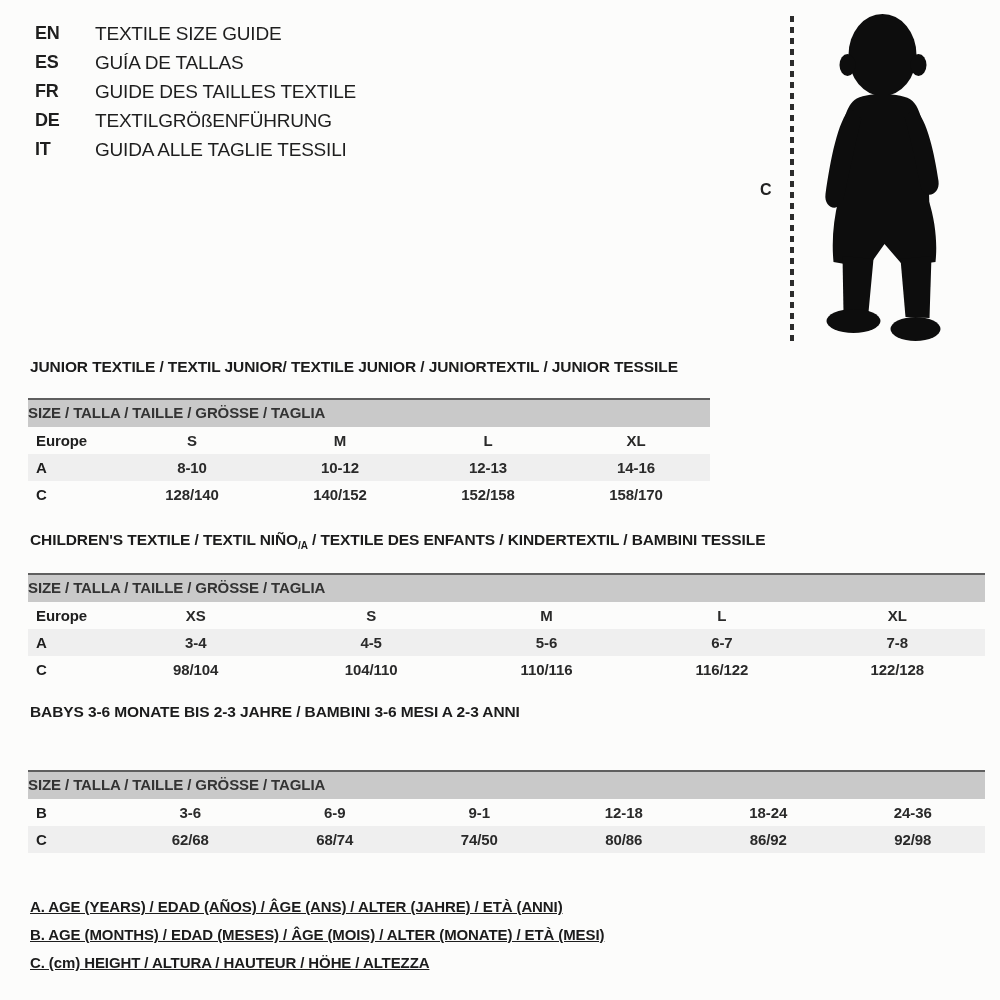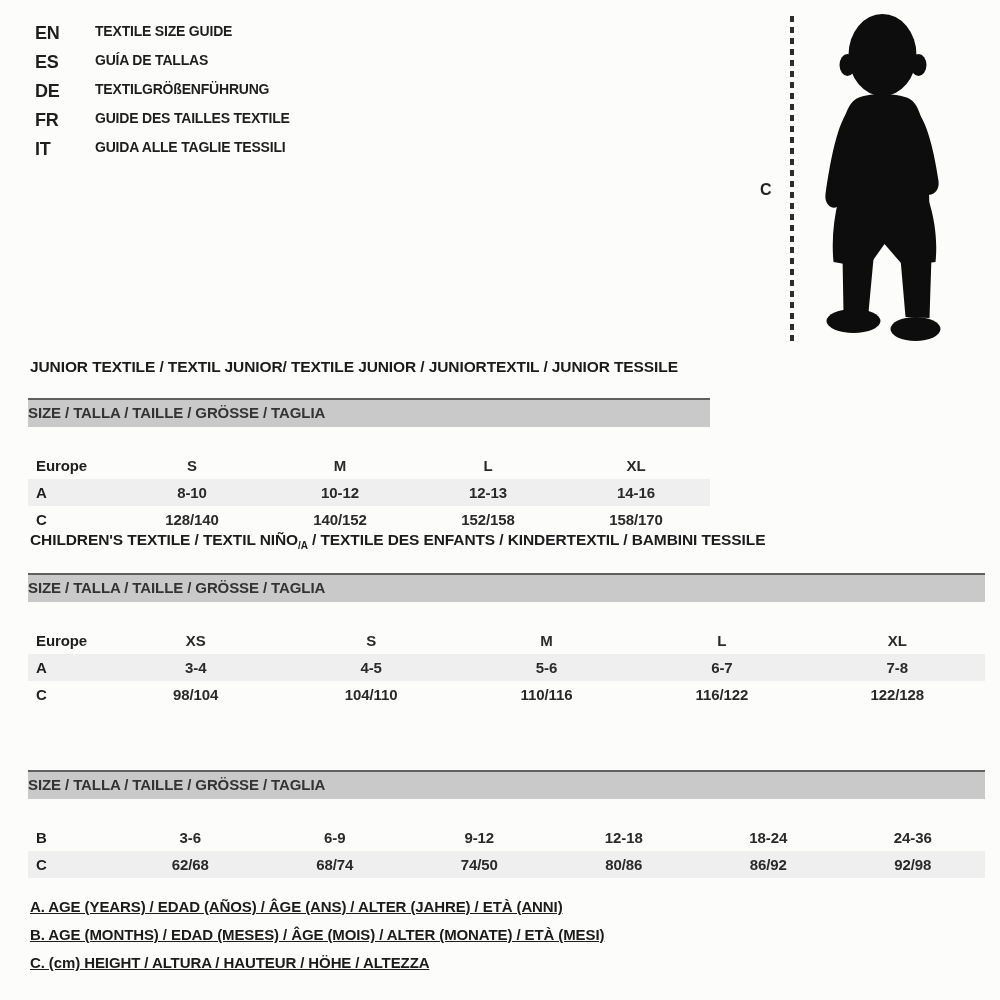--- a/index.html
+++ b/index.html
@@ -10,21 +10,21 @@
     font-family:"Liberation Sans", sans-serif;
     position:relative;
     overflow:hidden;
   }
   .page { position:relative; width:1000px; height:1000px; }
 
   
   .lang-block { position:absolute; top:23px; left:35px; }
   .lang-row { display:flex; height:29px; }
   .lang-code { width:60px; font-weight:bold; font-size:18px; letter-spacing:-0.2px; }
-  .lang-label { font-weight:bold; font-size:14px; letter-spacing:-0.2px; }
+  .lang-label { font-weight:normal; font-size:19px; letter-spacing:-0.2px; }
 
   
   .figure-block { position:absolute; left:748px; top:6px; width:230px; height:345px; }
   .height-line {
     position:absolute; left:42px; top:10px; width:4px; height:330px;
     background:repeating-linear-gradient(to bottom, #2c2c2c 0 6px, transparent 6px 11px);
   }
   .height-label {
     position:absolute; left:12px; top:175px;
     font-weight:bold; font-size:16px; color:#222;
@@ -45,21 +45,21 @@
   
   .tbl { position:absolute; left:28px; }
   .tbl-junior   { top:398px; width:682px; }
   .tbl-children { top:573px; width:957px; }
   .tbl-babies   { top:770px; width:957px; }
   .tbl-header {
     height:29px; background:#c9c9c9; border-top:2px solid #5f5f5f;
     font-weight:bold; font-size:15px; line-height:26px; 
     color:#333; letter-spacing:-0.1px;
   }
-  .tbl table { width:100%; border-collapse:collapse; table-layout:fixed;margin-top:25px; }
+  .tbl table { width:100%; border-collapse:collapse; table-layout:fixed; }
   .tbl td {
     height:27px; font-weight:bold; font-size:15px; text-align:center;
     color:#2a2a2a; letter-spacing:-0.1px; padding:0;
   }
   .tbl td.lbl { text-align:left; padding-left:8px; color:#1e1e1e; }
   .tbl tr.shaded { background:#efefef; }
 
   
   .footnotes { position:absolute; left:30px; top:893px;text-decoration:underline; }
   .footnote {
@@ -75,26 +75,26 @@
   <div class="lang-block">
     <div class="lang-row">
       <span class="lang-code">EN</span>
       <span class="lang-label">TEXTILE SIZE GUIDE</span>
     </div>
     <div class="lang-row">
       <span class="lang-code">ES</span>
       <span class="lang-label">GUÍA DE TALLAS</span>
     </div>
     <div class="lang-row">
+      <span class="lang-code">FR</span>
+      <span class="lang-label">GUIDE DES TAILLES TEXTILE</span>
+    </div>
+    <div class="lang-row">
       <span class="lang-code">DE</span>
       <span class="lang-label">TEXTILGRÖßENFÜHRUNG</span>
-    </div>
-    <div class="lang-row">
-      <span class="lang-code">FR</span>
-      <span class="lang-label">GUIDE DES TAILLES TEXTILE</span>
     </div>
     <div class="lang-row">
       <span class="lang-code">IT</span>
       <span class="lang-label">GUIDA ALLE TAGLIE TESSILI</span>
     </div>
   </div>
 
   <div class="figure-block">
     <span class="height-label">C</span>
     <div class="height-line"></div>
@@ -191,39 +191,40 @@
         <td>104/110</td>
         <td>110/116</td>
         <td>116/122</td>
         <td>122/128</td>
       </tr>
     </tbody>
       </table>
   </div>
 
   <div class="section-title title-babies">
+    <div>BABYS 3-6 MONATE BIS 2-3 JAHRE / BAMBINI 3-6 MESI A 2-3 ANNI</div>
   </div>
   <div class="tbl tbl-babies">
     <div class="tbl-header">SIZE / TALLA / TAILLE / GRÖSSE / TAGLIA</div>
     <table>
       <colgroup>
           <col style="width:90px">
           <col>
           <col>
           <col>
           <col>
           <col>
           <col>
         </colgroup>
       <tbody>
           <tr>
         <td class="lbl">B</td>
         <td>3-6</td>
         <td>6-9</td>
-        <td>9-12</td>
+        <td>9-1</td>
         <td>12-18</td>
         <td>18-24</td>
         <td>24-36</td>
       </tr>
       <tr class="shaded">
         <td class="lbl">C</td>
         <td>62/68</td>
         <td>68/74</td>
         <td>74/50</td>
         <td>80/86</td>

